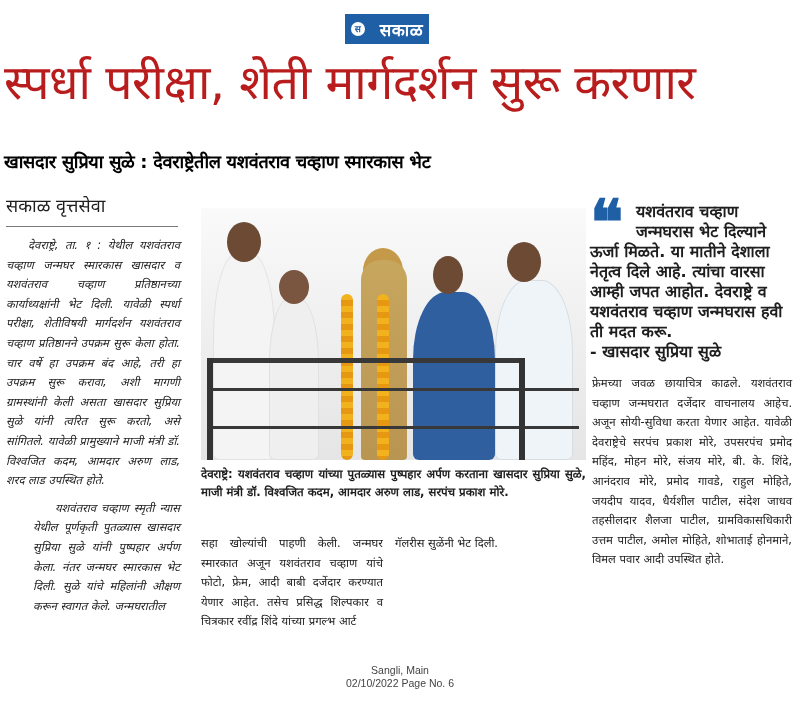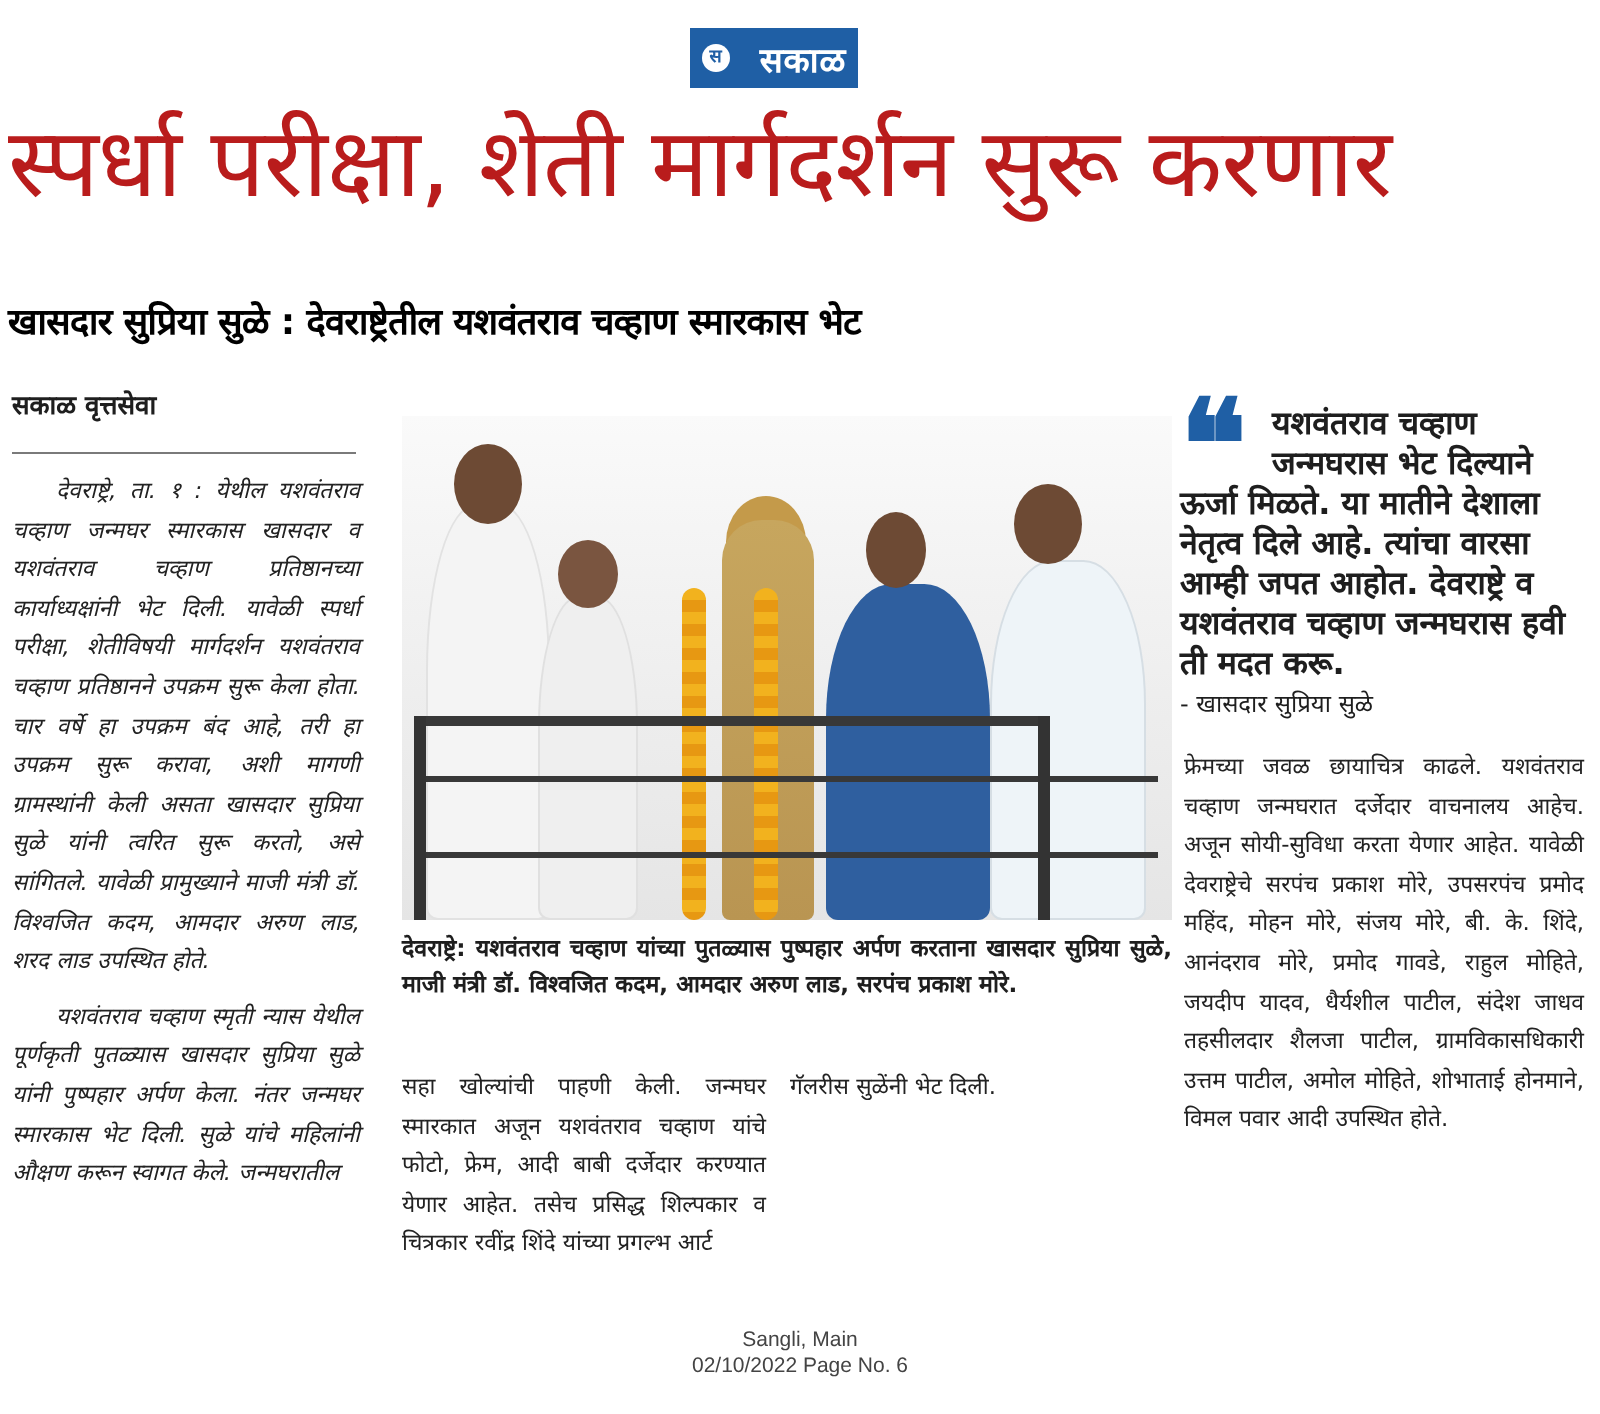--- a/index.html
+++ b/index.html
@@ -6,26 +6,26 @@
   html, body { width: 800px; height: 707px; background: #ffffff; overflow: hidden; }
   body { position: relative; font-family: "DejaVu Sans", sans-serif; color: #1e1e1e; }
 
   .masthead { position: absolute; left: 345px; top: 14px; width: 84px; height: 30px; background: #1f5fa5; display: flex; align-items: center; justify-content: center; gap: 3px; color: #fff; }
   .masthead .emblem { width: 14px; height: 14px; border-radius: 50%; background: #fff; color: #1f5fa5; font-size: 9px; line-height: 14px; text-align: center; font-weight: bold; }
   .masthead .brand { font-size: 17px; font-weight: bold; letter-spacing: 0.5px; margin-left: 12px; }
 
   .headline { position: absolute; left: 4px; top: 56px; width: 792px; font-size: 48px; line-height: 52px; white-space: nowrap; color: #b91c1c; font-weight: normal; letter-spacing: -0.5px; }
   .subhead { position: absolute; left: 4px; top: 126px; width: 792px; font-size: 18px; line-height: 40px; white-space: nowrap; color: #000000; letter-spacing: -0.3px; margin-top: 16px; }
 
-  .byline { position: absolute; left: 6px; top: 193px; font-size: 13px; font-weight: bold; }
+  .byline { position: absolute; left: 6px; top: 193px; font-size: 18px; font-weight: normal; }
   .byline-rule { position: absolute; left: 6px; top: 226px; width: 172px; height: 1px; background: #7a7a7a; }
 
   .col { position: absolute; font-size: 11.4px; line-height: 19.6px; text-align: justify; color: #222; }
   .col p { text-indent: 22px; }
-  .col p + p { margin-top: 2px; }
+  .col p + p { margin-top: 2px; margin-left: 27px; }
   .col-left { left: 6px; top: 236px; width: 174px; font-style: italic; }
   .col-left .p2 { margin-top: 8px; }
 
   .photo { position: absolute; left: 201px; top: 208px; width: 385px; height: 252px; background: linear-gradient(#fafafa 0%, #f1f1f1 40%, #e5e5e5 100%); overflow: hidden; }
   .photo .person { position: absolute; border-radius: 40% 40% 6px 6px; }
   .photo .head { position: absolute; border-radius: 50%; background: #6d4a34; }
   .photo .statue { position: absolute; left: 160px; top: 52px; width: 46px; height: 200px; background: linear-gradient(#c7a65e, #b99552); border-radius: 20px 20px 4px 4px; }
   .photo .statue-head { position: absolute; left: 162px; top: 40px; width: 40px; height: 46px; border-radius: 50%; background: #c49a4a; }
   .photo .garland { position: absolute; width: 12px; background: repeating-linear-gradient(#f2b21e 0 6px, #e79812 6px 12px); border-radius: 6px; }
   .photo .rail { position: absolute; left: 6px; height: 5px; background: #383838; }
@@ -35,21 +35,21 @@
 
   .col-mid1 { left: 201px; top: 534px; width: 182px; }
   .col-mid1 p { text-indent: 0; }
   .col-mid2 { left: 395px; top: 534px; width: 184px; }
   .col-mid2 .cont { text-indent: 0; }
 
   .quote-box { position: absolute; left: 590px; top: 202px; width: 205px; }
   .quote-mark { position: absolute; left: 0; top: -14px; font-size: 62px; line-height: 70px; color: #1f5fa5; font-weight: bold; font-family: "DejaVu Serif", serif; }
   .quote-text { font-size: 16px; line-height: 20px; font-weight: bold; color: #1e1e1e; }
   .quote-text .lead { display: block; padding-left: 46px; }
-  .quote-attr { font-size: 12px; line-height: 20px; font-weight: normal; }
+  .quote-attr { font-size: 16px; line-height: 20px; font-weight: bold; }
 
   .col-right { left: 592px; top: 374px; width: 200px; }
   .col-right p { text-indent: 0; }
 
   .footer { position: absolute; left: 0; top: 664px; width: 800px; text-align: center; font-family: "Liberation Sans", sans-serif; font-size: 10.5px; line-height: 13px; color: #444; }
 </style>
 </head>
 <body>
 
 <div class="masthead">

